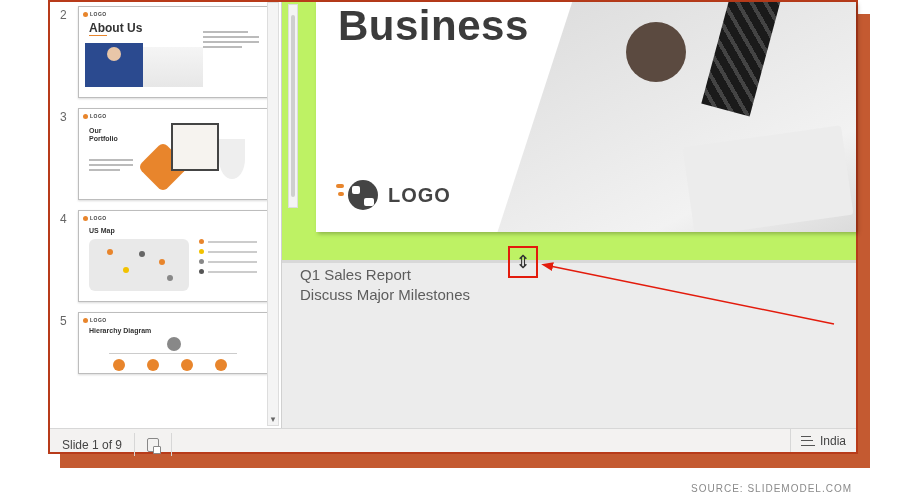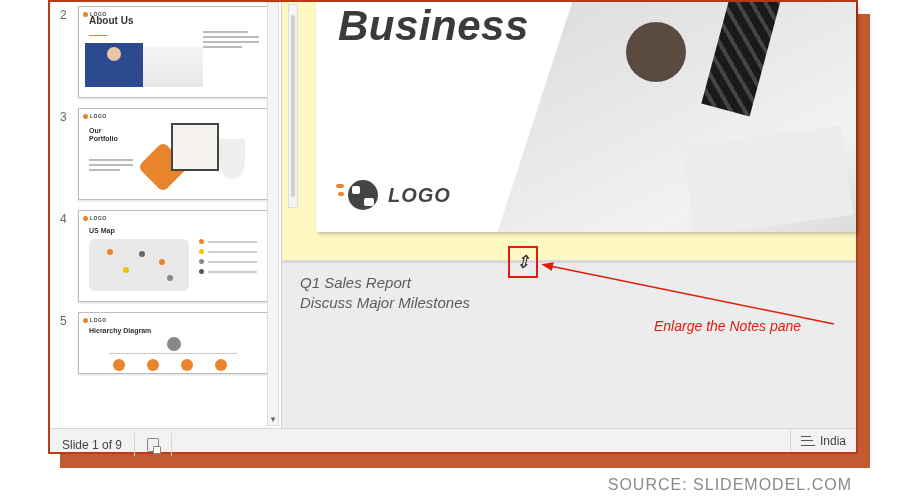--- a/index.html
+++ b/index.html
@@ -9,21 +9,21 @@
 
   .thumb-rail { position: absolute; left: 0; top: 0; bottom: 24px; width: 232px; border-right: 1px solid #d0d0d0; overflow: hidden; background: #fff; }
   .thumb-row { display: flex; align-items: flex-start; padding: 4px 6px 6px 10px; }
   .thumb-num { width: 14px; font-size: 12px; color: #666; padding-top: 2px; }
   .thumb { width: 190px; height: 92px; border: 1px solid #bdbdbd; background: #fff; box-shadow: 0 1px 2px rgba(0,0,0,.15); position: relative; overflow: hidden; margin-left: 4px; }
   .thumb .hdr-bar { position: absolute; left: 4px; top: 3px; right: 4px; height: 8px; display: flex; align-items: center; gap: 2px; }
   .mini-dot { width: 5px; height: 5px; border-radius: 50%; background: #e8852c; }
   .mini-logo { font-size: 5px; font-weight: 700; color: #444; letter-spacing: .5px; }
 
   
-  .t2 .title { position:absolute; left:10px; top:8px; font-size:10px; font-weight:700; color:#333;text-align:center; }
+  .t2 .title { position:absolute; left:10px; top:14px; font-size:12px; font-weight:700; color:#333;text-align:center; }
   .t2 .accent { position:absolute; left:10px; top:28px; width:18px; height:1px; background:#e8852c; }
   .t2 .man { position:absolute; left:6px; top:36px; width:58px; height:44px; background:#2b4a8f; }
   .t2 .man::after { content:""; position:absolute; left:22px; top:4px; width:14px; height:14px; border-radius:50%; background:#e8c6a8; }
   .t2 .office { position:absolute; left:64px; top:40px; width:60px; height:40px; background:linear-gradient(0deg,#d7d7d7,#eee); opacity:.6; }
   .t2 .text-area { position:absolute; right:8px; top:24px; width:56px; }
   .t2 .text-area .ln { height:2px; background:#bbb; margin-bottom:3px; }
 
   
   .t3 .title { position:absolute; left:10px; top:18px; font-size:7px; font-weight:700; color:#333; line-height:1.1; }
   .t3 .photo { position:absolute; left:92px; top:14px; width:48px; height:48px; border:2px solid #444; background:#f6f3ef; }
@@ -46,61 +46,61 @@
   .t5 { height: 62px !important; }
   .t5 .title { position:absolute; left:10px; top:14px; font-size:7px; font-weight:700; color:#333; }
   .t5 .root { position:absolute; left:88px; top:24px; width:14px; height:14px; border-radius:50%; background:#888; }
   .t5 .orgline { position:absolute; left:30px; top:40px; right:30px; height:1px; background:#ccc; }
   .t5 .node { position:absolute; top:46px; width:12px; height:12px; border-radius:50%; background:#e8852c; }
   .t5 .n1{left:34px} .t5 .n2{left:68px} .t5 .n3{left:102px} .t5 .n4{left:136px}
 
   .rail-scroll { position:absolute; right:2px; top:0; bottom:2px; width:12px; background:#f4f4f4; border:1px solid #ddd; display:flex; align-items:flex-end; justify-content:center; }
   .rail-scroll .btn { width:10px; height:12px; display:flex; align-items:center; justify-content:center; color:#666; font-size:9px; }
 
-  .editor-area { position:absolute; left:232px; right:0; top:0; bottom:24px; background:#fef9c3;font-style:italic; }
+  .editor-area { position:absolute; left:232px; right:0; top:0; bottom:24px; background:#bef264; }
   .doc-scroll { position:absolute; top:2px; left:6px; width:10px; bottom:220px; background:#f4f4f4; border:1px solid #ddd; }
   .doc-scroll .track { position:absolute; top:10px; bottom:10px; left:2px; right:2px; background:#cfcfcf; border-radius:2px; }
 
   .slide { position:absolute; right:0; top:0; width:540px; height:230px; background:#fff; box-shadow: 2px 2px 4px rgba(0,0,0,.25); overflow:hidden; }
   .slide .diag { position:absolute; right:-40px; top:-40px; width:360px; height:360px; transform:rotate(18deg); background:linear-gradient(135deg,#d9d9d9 0%, #f2f2f2 60%, #bfbfbf 100%); }
   .slide .laptop { position:absolute; right:8px; bottom:6px; width:160px; height:90px; background:#ececec; border-radius:4px; transform:rotate(-8deg); }
   .slide .hand { position:absolute; right:170px; top:20px; width:60px; height:60px; background:#4b382e; border-radius:50%; opacity:.9; }
   .slide .tie { position:absolute; right:90px; top:-10px; width:50px; height:120px; background:repeating-linear-gradient(45deg,#1a1a1a 0 8px,#444 8px 12px); transform:rotate(15deg); }
   .slide .headline { position:absolute; left:22px; top:0; font-size:42px; font-weight:700; color:#3b3b3b; letter-spacing:.5px; }
   .slide .tag { position:absolute; left:0; top:52px; background:#e8852c; color:#fff; font-size:14px; padding:8px 22px; }
   .slide .logo-block { position:absolute; left:28px; bottom:20px; display:flex; align-items:center; gap:10px; }
   .logo-glyph { width:34px; height:34px; position:relative; }
   .logo-glyph .globe { width:30px; height:30px; background:#444; border-radius:50%; position:absolute; right:0; top:2px; }
   .logo-glyph .globe::before{content:"";position:absolute;left:4px;top:6px;width:8px;height:8px;background:#fff;border-radius:2px;}
   .logo-glyph .globe::after{content:"";position:absolute;right:4px;bottom:4px;width:10px;height:8px;background:#fff;border-radius:2px;}
   .logo-glyph .bar { position:absolute; left:-8px; top:6px; width:8px; height:4px; background:#e8852c; border-radius:2px; }
   .logo-glyph .bar2 { position:absolute; left:-6px; top:14px; width:6px; height:4px; background:#e8852c; border-radius:2px; }
   .logo-text { font-size:20px; font-weight:800; color:#444; letter-spacing:1px; }
 
   .notes-sep { position:absolute; left:0; right:0; top:258px; height:3px; background:#d8d8d8; cursor:ns-resize; }
-  .notes-pane { position:absolute; left:0; right:0; top:261px; bottom:0; background:#ececec; padding:10px 18px; }
+  .notes-pane { position:absolute; left:0; right:0; top:261px; bottom:0; background:#ececec; padding:2px 18px; }
   .notes-pane .note-text { font-size:15px; color:#5d5d5d; line-height:1.35; white-space:pre-line; }
 
   .resize-box { position:absolute; top:244px; left:226px; width:30px; height:32px; border:2px solid #e31b0c; background:transparent; display:flex; align-items:center; justify-content:center; }
   .resize-box span { font-size:18px; color:#333; }
 
   .arrow-svg { position:absolute; left:252px; top:252px; width:330px; height:80px; pointer-events:none; }
   .callout { position:absolute; left:372px; top:316px; font-size:14px; color:#e31b0c; }
 
   .statusbar { position:absolute; left:0; right:0; bottom:0; height:24px; background:#f3f2f1; border-top:1px solid #d7d7d7; display:flex; align-items:center; font-size:12px; color:#444; }
   .statusbar .sect { padding:0 12px; border-right:1px solid #d7d7d7; height:100%; display:flex; align-items:center; gap:6px;margin-top:8px; }
   .statusbar .spacer { flex:1; }
   .statusbar .notes-toggle { padding:0 10px; display:flex; align-items:center; gap:5px; border-left:1px solid #d7d7d7; height:100%; }
   .acc-icon { width:12px; height:14px; border:1px solid #888; border-radius:2px; position:relative; }
   .acc-icon::after{content:"";position:absolute;right:-3px;bottom:-3px;width:6px;height:6px;border:1px solid #888;border-radius:1px;background:#fff;}
   .notes-icon { width:14px; height:10px; border-bottom:1.5px solid #555; position:relative; }
   .notes-icon::before, .notes-icon::after { content:""; position:absolute; left:0; right:0; height:1.5px; background:#555; }
   .notes-icon::before{ top:0; right:4px; } .notes-icon::after{ top:4px; right:2px; }
 
-  .source { position:absolute; right:48px; bottom:6px; font-size:16px; letter-spacing:1px; color:#8a8a8a; }
+  .source { position:absolute; right:48px; bottom:6px; font-size:10px; letter-spacing:1px; color:#8a8a8a; }
 </style>
 </head>
 <body>
 
 <div class="shadow-box"></div>
 
 <div class="app-frame">
 
   <div class="thumb-rail">
 
@@ -234,21 +234,20 @@
       <span>⇕</span>
     </div>
     <svg class="arrow-svg" viewBox="0 0 330 80">
       <defs>
           <marker id="ah" markerWidth="10" markerHeight="10" refX="2" refY="3" orient="auto">
         <path d="M0,0 L0,6 L8,3 z" fill="#e31b0c"></path>
           </marker>
         </defs>
       <line x1="300" y1="70" x2="16" y2="12" stroke="#e31b0c" stroke-width="1.5" marker-end="url(#ah)"></line>
     </svg>
-    <div class="callout">Enlarge the Notes pane</div>
   </div>
 
   <div class="statusbar">
     <div class="sect">
         <span>Slide 1 of 9</span>
       </div>
     <div class="sect">
         <span class="acc-icon"></span>
       </div>
     <div class="spacer"></div>

